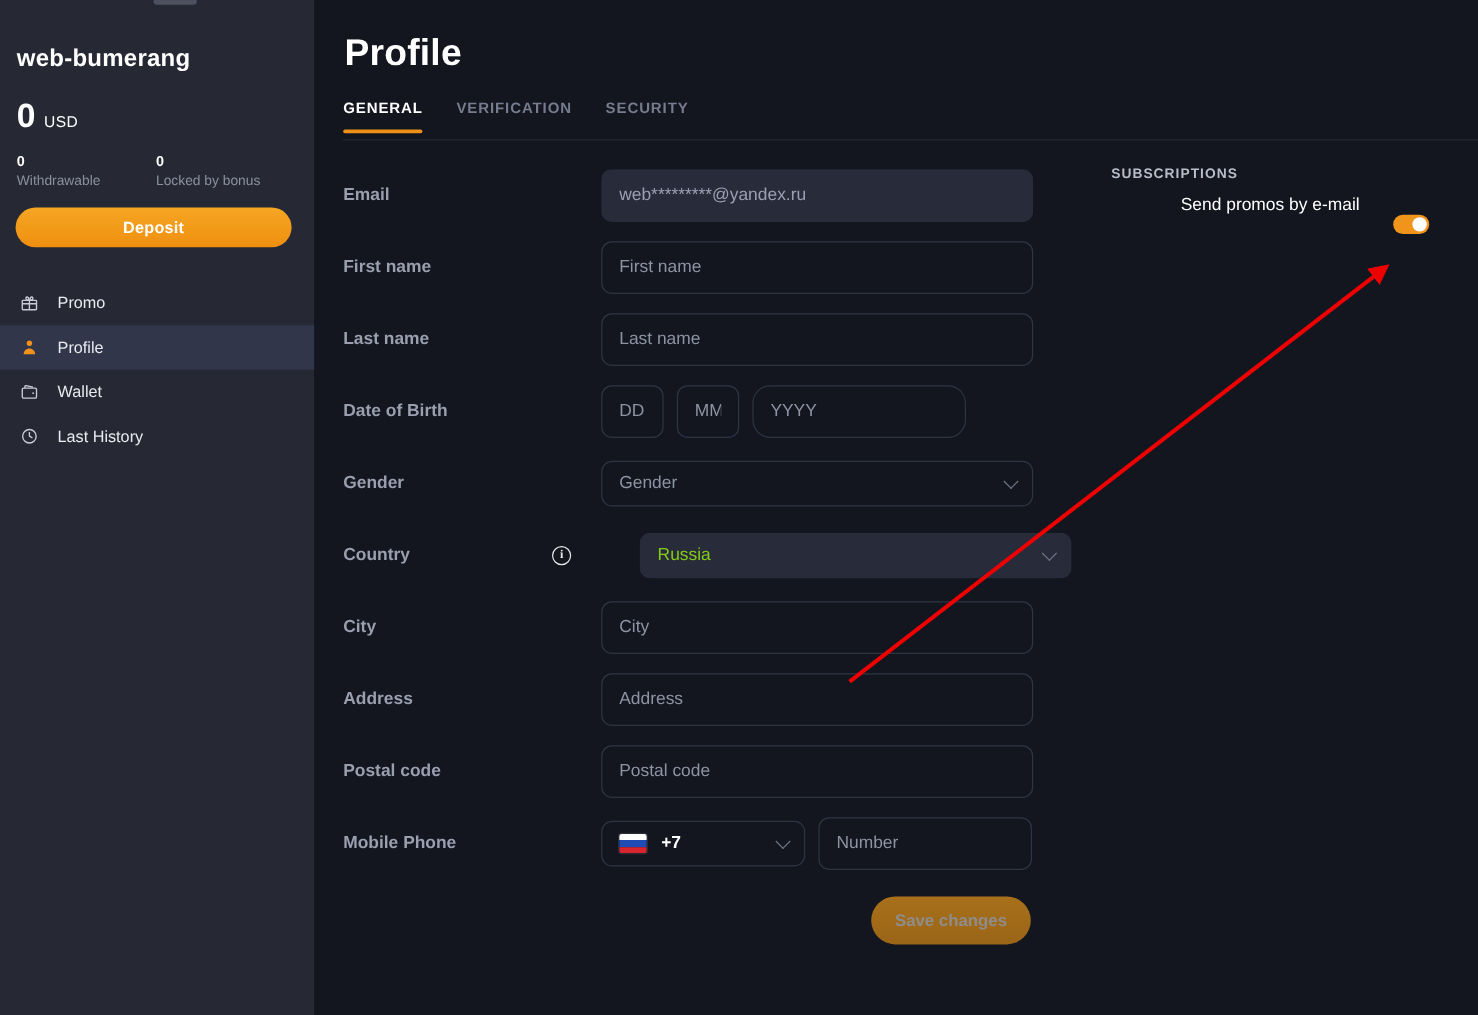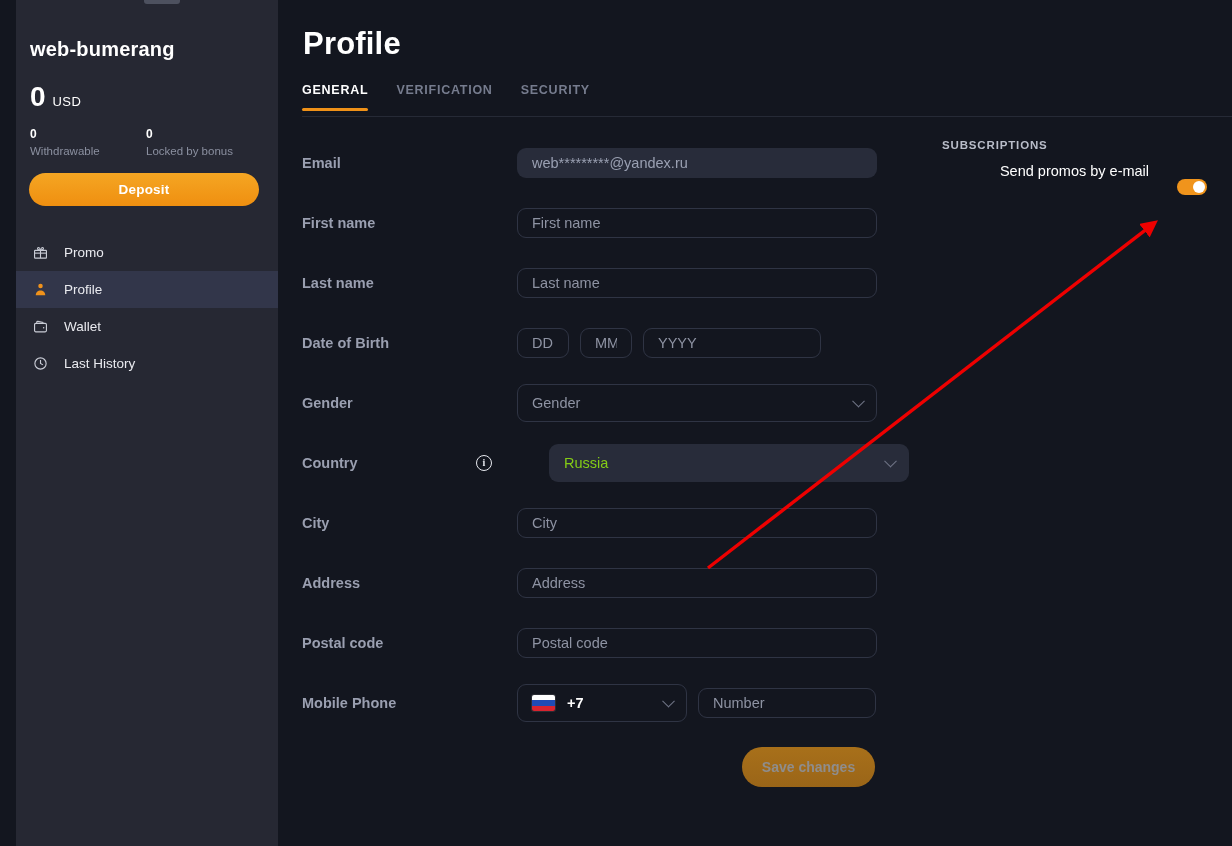--- a/index.html
+++ b/index.html
@@ -2,21 +2,21 @@
 <html><head>
 <meta charset="utf-8">
 <style>
   * { box-sizing: border-box; margin: 0; padding: 0; }
   html, body {
     width: 1232px; height: 846px;
     background: #13161f;
     font-family: "Liberation Sans", sans-serif;
     overflow: hidden;
   }
-  .app { position: relative; width: 1232px; height: 846px; display: flex; padding-left: 16px; }
+  .app { position: relative; width: 1232px; height: 846px; display: flex; }
 
   
   .sidebar {
     width: 262px; height: 846px;
     background: #262833;
     flex: 0 0 262px;
     position: relative;
     padding-top: 0;
   }
   .sidebar-topstub {
@@ -119,35 +119,35 @@
     width: 16px; height: 16px; border-radius: 50%;
     border: 1.6px solid #e7e9ef;
     color: #e7e9ef; font-size: 10px; font-weight: bold;
     display: flex; align-items: center; justify-content: center;
     line-height: 1; font-family: "Liberation Serif", serif;
     cursor: pointer;
   }
   .f-ctrl { display: flex; align-items: center; gap: 11px; }
 
   .inp {
-    height: 30px; border-radius: 9px;
+    height: 44px; border-radius: 9px;
     border: 1px solid #2f3444;
     background: transparent;
     color: #8e93a3; font-size: 14.5px;
     padding: 0 14px;
     font-family: "Liberation Sans", sans-serif;
     outline: none;
   }
   .inp::placeholder { color: #8e93a3; opacity: 1; }
   .inp.filled {
     background: #282c3a; border-color: transparent; color: #9aa0b2;
   }
   .w-full { width: 360px; }
   .w-dd { width: 52px; }
-  .w-yy { width: 178px; }
+  .w-yy { width: 178px; border-radius: 15px; }
 
   .select {
     position: relative; width: 360px; height: 38px;
     border: 1px solid #2f3444; border-radius: 9px;
     display: flex; align-items: center; padding: 0 14px;
     color: #8e93a3; font-size: 14.5px; cursor: pointer;
   }
   .select.filled { background: #282c3a; border-color: transparent; color: #84cc16; margin-left: 32px; }
   .chev {
     position: absolute; right: 13px; top: 50%;

